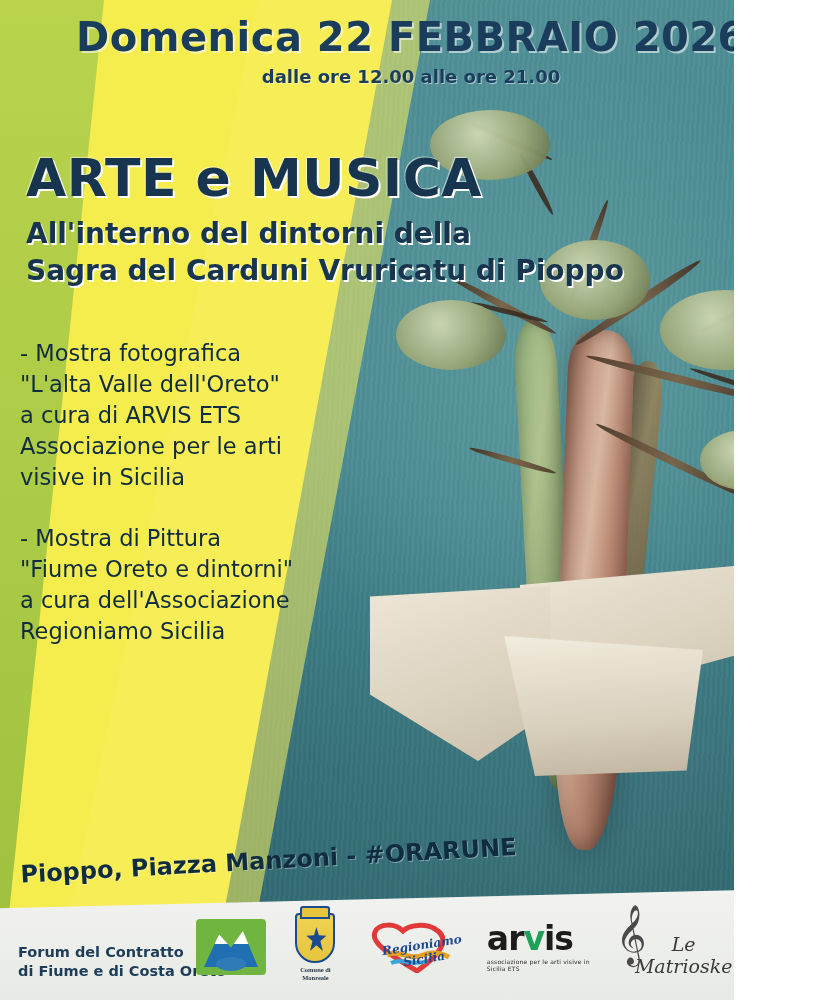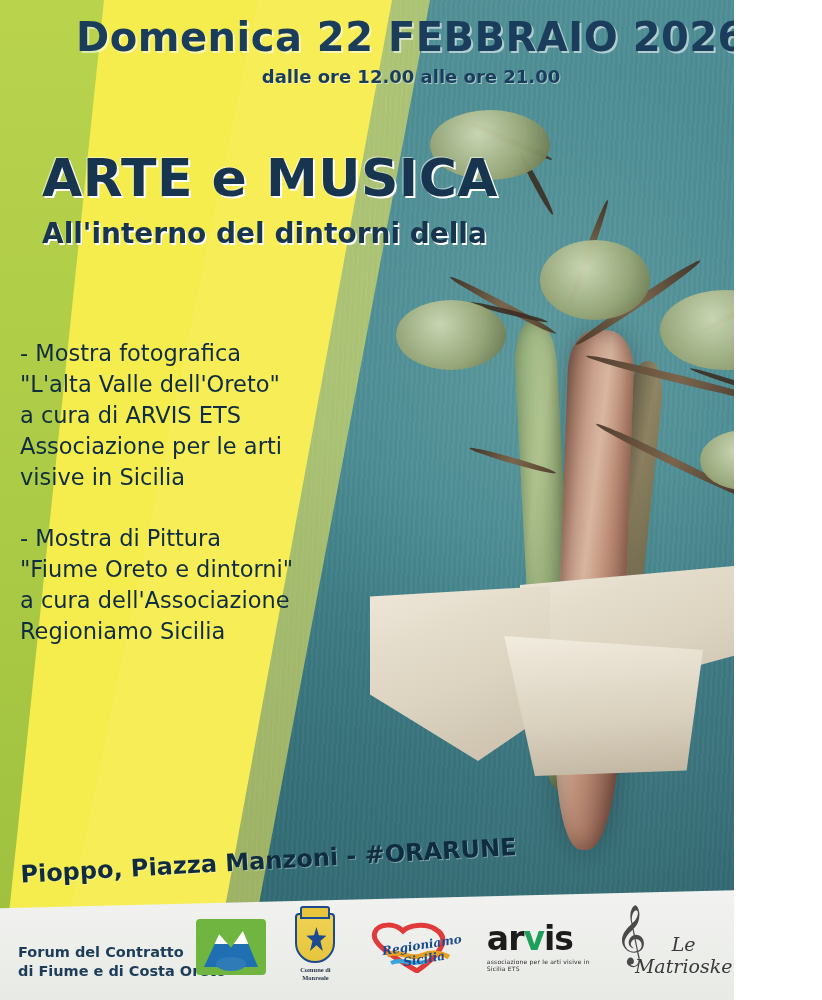--- a/index.html
+++ b/index.html
@@ -144,21 +144,21 @@
   }
   .header .line2 {
     font-weight: bold;
     font-size: 18px;
     color: #1b3d5c;
     margin-top: 6px;
     text-shadow: 1px 1px 0 rgba(255,255,255,.5);
   }
 
   
-  .titles { position: absolute; left: 42px; top: 148px; width: 680px; }
+  .titles { position: absolute; left: 26px; top: 148px; width: 680px; }
   .title-main {
     font-size: 52px; font-weight: bold;
     color: #18354f;
     letter-spacing: .5px;
     text-shadow: 2px 2px 0 #ffffff, -1px -1px 0 rgba(255,255,255,.5);
   }
   .title-sub {
     font-size: 28px; font-weight: bold; color: #18354f;
     line-height: 1.32; margin-top: 8px;
     text-shadow: 1.5px 1.5px 0 #ffffff;
@@ -342,20 +342,21 @@
 
   <div class="header">
     <div class="line1">Domenica 22 FEBBRAIO 2026</div>
     <div class="line2">dalle ore 12.00 alle ore 21.00</div>
   </div>
 
   <div class="titles">
     <div class="title-main">ARTE e MUSICA</div>
     <div class="title-sub">
       <div>All'interno del dintorni della</div>
+      <div>Sagra del Carduni Vruricatu di Pioppo</div>
     </div>
   </div>
 
   <div class="blocks">
     <div class="block">
       <div class="ln">- Mostra fotografica</div>
       <div class="ln">"L'alta Valle dell'Oreto"</div>
       <div class="ln">a cura di ARVIS ETS</div>
       <div class="ln">Associazione per le arti</div>
       <div class="ln">visive in Sicilia</div>

